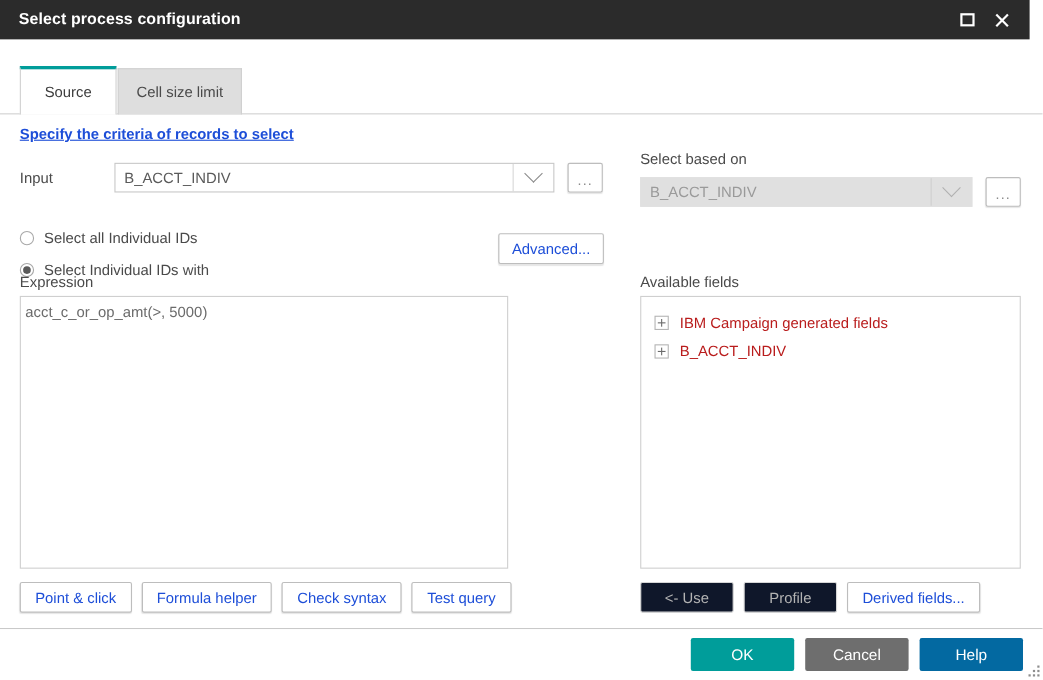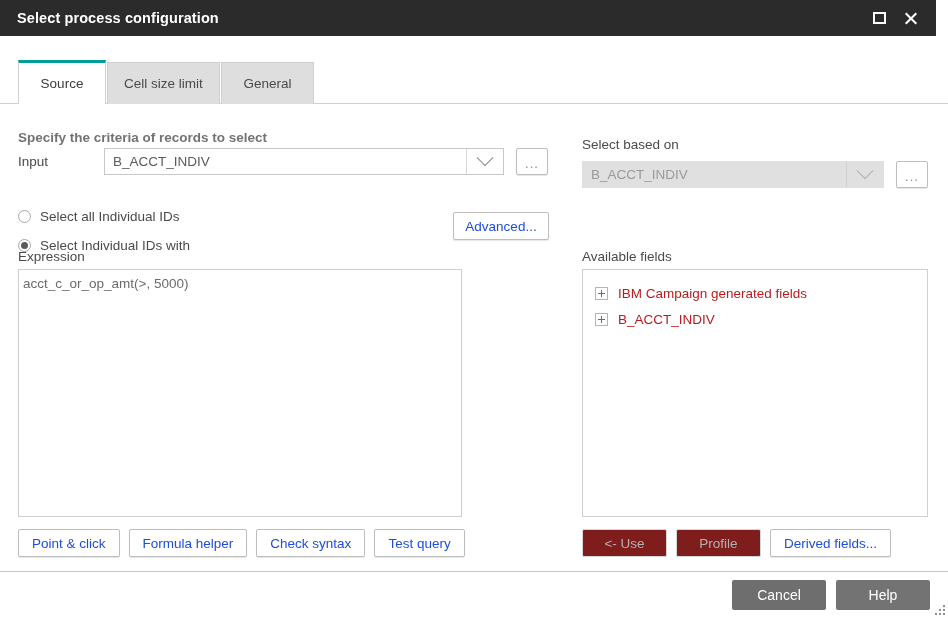--- a/index.html
+++ b/index.html
@@ -124,24 +124,25 @@
   .tab-general{ min-width: 93px; }
 
   
   .content {
     position: absolute;
     left: 0; top: 104px;
     width: 948px; height: 467px;
   }
   .section-heading {
     position: absolute;
-    left: 18px; top: 26px;
+    left: 18px; top: 10px;
     font-size: 13.5px;
     font-weight: bold;
-    color: #737373;
+    color: #1d4ed8;
+    text-decoration: underline;
   }
 
   
   .input-row {
     position: absolute;
     left: 18px; top: 44px;
     display: flex;
     align-items: center;
   }
   .input-label {
@@ -202,21 +203,21 @@
     cursor: pointer;
     box-sizing: border-box;
     display: flex;
     align-items: center;
     justify-content: center;
     box-shadow: 0 1px 1px rgba(0,0,0,0.10);
   }
   .btn.disabled {
     color: #b3b3b3;
     border-color: #d6d6d6;
-    background: #7f1d1d;
+    background: #0f172a;
     box-shadow: none;
     cursor: default;
   }
   .ellipsis-btn {
     width: 32px; height: 27px;
     margin-left: 12px;
     align-items: flex-end;
     padding-bottom: 3px;
     font-size: 13px;
     letter-spacing: 1px;
@@ -395,21 +396,21 @@
     font-family: "Liberation Sans", sans-serif;
     font-size: 14px;
     color: #ffffff;
     cursor: pointer;
     display: flex;
     align-items: center;
     justify-content: center;
   }
   .fbtn-ok     { background: #009d9a; }
   .fbtn-cancel { background: #6e6e6e; }
-  .fbtn-help   { background: #737373; }
+  .fbtn-help   { background: #0369a1; }
 
   .resize-grip {
     position: absolute;
     right: 3px; bottom: 3px;
     width: 14px; height: 14px;
   }
   .resize-grip i {
     position: absolute;
     width: 2px; height: 2px;
     background: #8d8d8d;
@@ -433,23 +434,20 @@
   </div>
 
   <div class="tabstrip">
     <div class="tabstrip-baseline"></div>
     <div class="tabs">
       <div class="tab active tab-source">
         <span>Source</span>
       </div>
       <div class="tab tab-cell">
         <span>Cell size limit</span>
-      </div>
-      <div class="tab tab-general">
-        <span>General</span>
       </div>
     </div>
   </div>
 
   <div class="content">
 
     <div class="section-heading">Specify the criteria of records to select</div>
 
     <div class="input-row">
       <span class="input-label">Input</span>
@@ -511,20 +509,21 @@
     <div class="right-buttons">
       <button class="btn disabled use-btn">&lt;- Use</button>
       <button class="btn disabled profile-btn">Profile</button>
       <button class="btn">Derived fields...</button>
     </div>
   </div>
 
   <div class="footer-divider"></div>
   <div class="footer">
     <div class="footer-buttons">
+      <button class="fbtn fbtn-ok">OK</button>
       <button class="fbtn fbtn-cancel">Cancel</button>
       <button class="fbtn fbtn-help">Help</button>
     </div>
     <div class="resize-grip">
       <i style="right:0px;bottom:0px;"></i>
       <i style="right:4px;bottom:0px;"></i>
       <i style="right:8px;bottom:0px;"></i>
       <i style="right:0px;bottom:4px;"></i>
       <i style="right:4px;bottom:4px;"></i>
       <i style="right:0px;bottom:8px;"></i>

